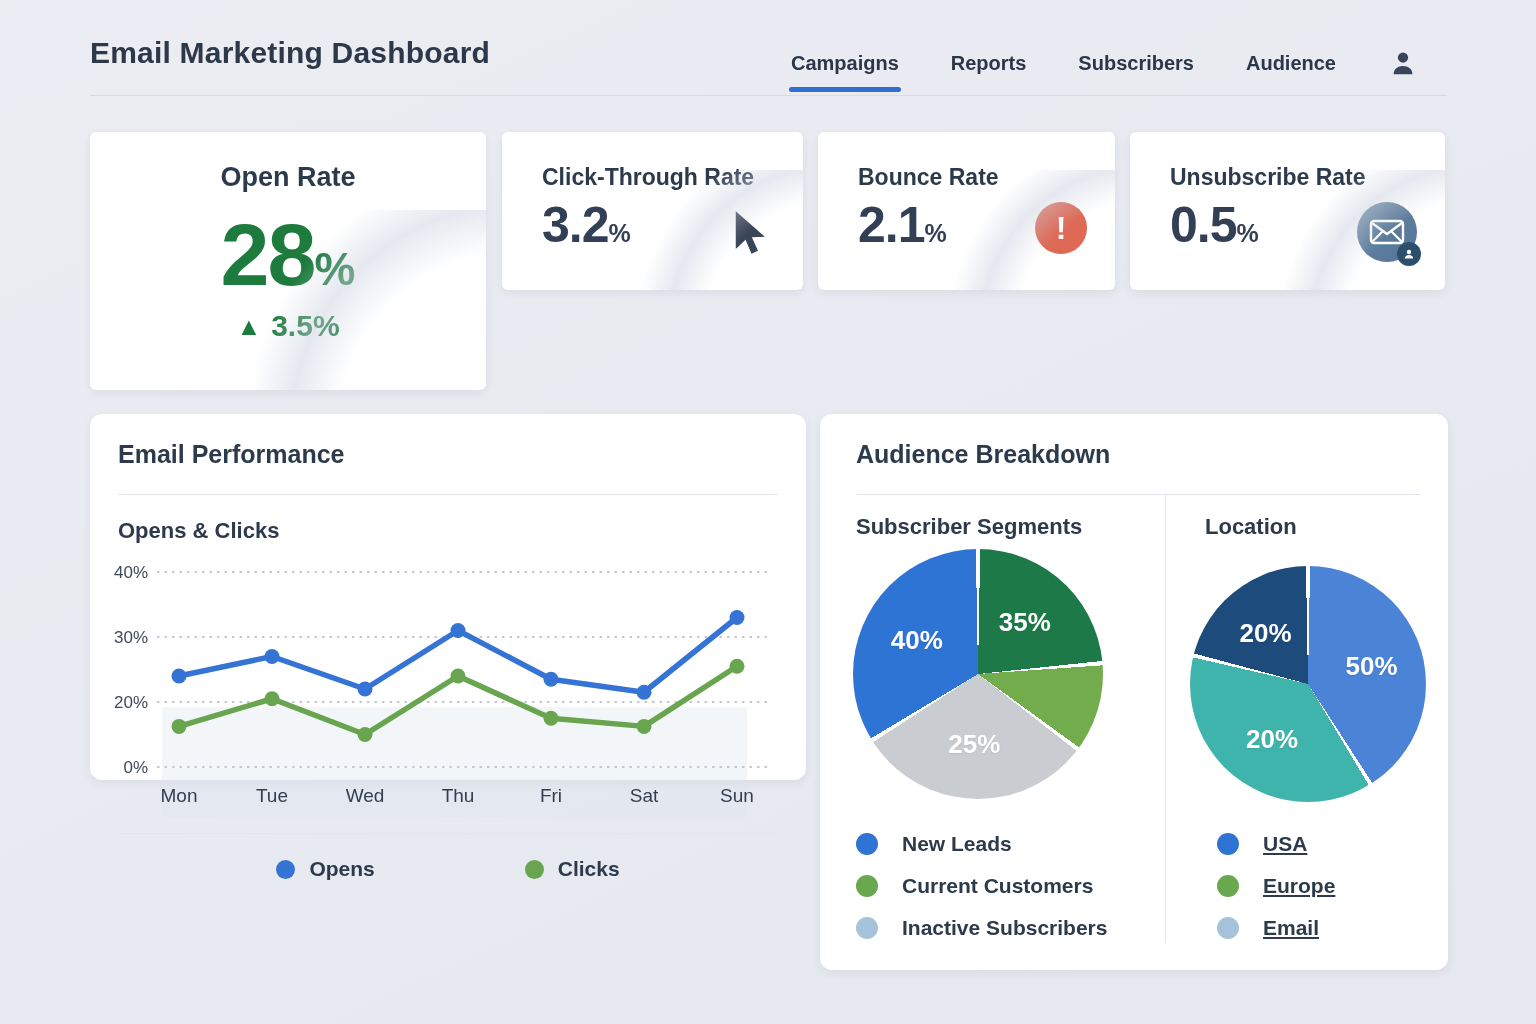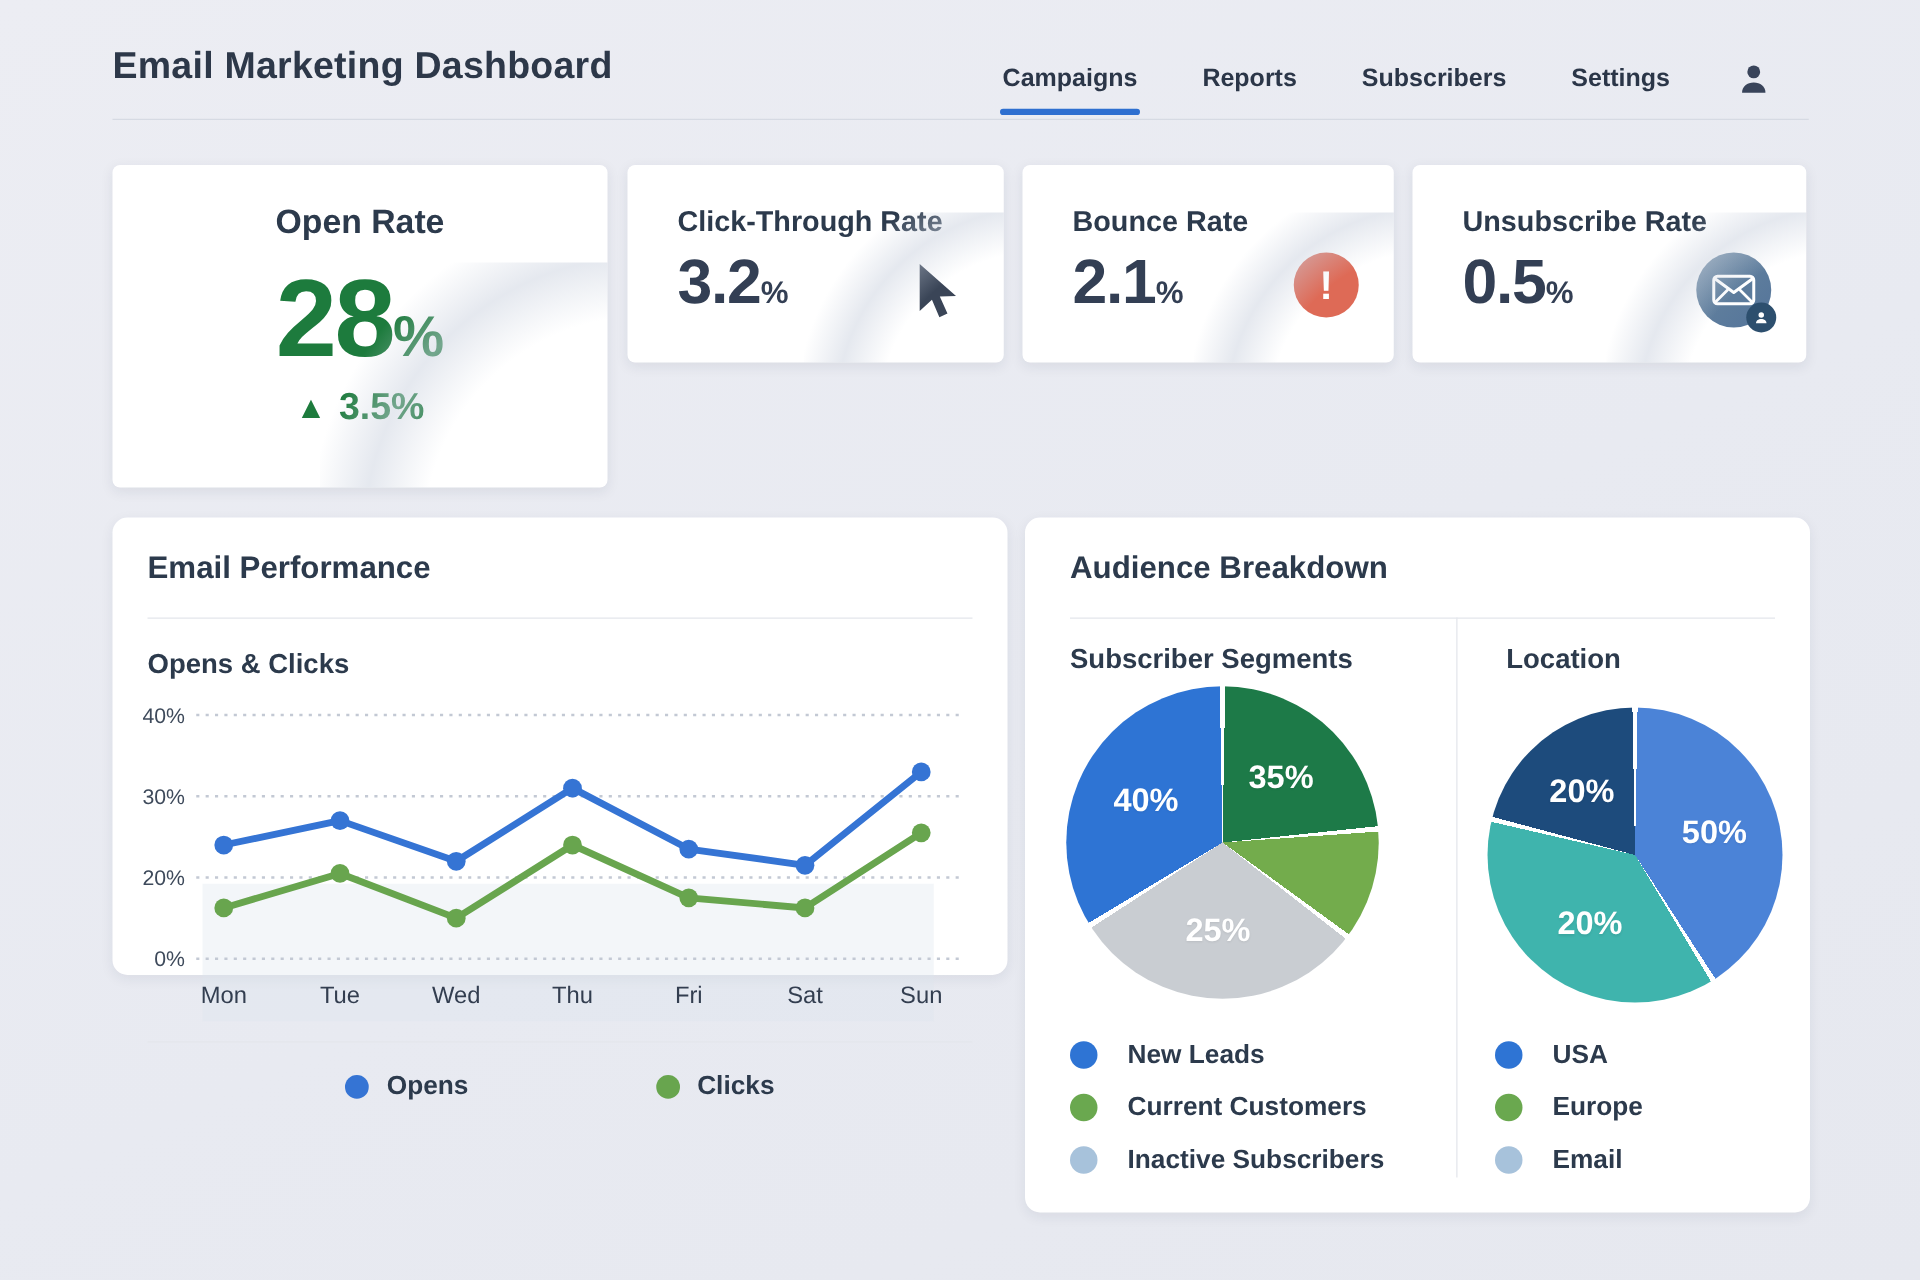--- a/index.html
+++ b/index.html
@@ -68,35 +68,35 @@
   .vdiv{position:absolute;left:345px;top:80px;width:1px;height:448px;background:#e3e6ec;}
   .col-h{position:absolute;top:100px;font-size:22px;font-weight:600;color:#2c3a4c;}
   .col-h.left{left:36px;}
   .col-h.right{left:385px;}
   .pie{position:absolute;border-radius:50%;}
   #pie-segments{left:33px;top:135px;width:250px;height:250px;text-decoration:underline;}
   #pie-location{left:370px;top:152px;width:236px;height:236px;}
   .pie-label{position:absolute;transform:translate(-50%,-50%);color:#fff;font-size:26px;font-weight:700;white-space:nowrap;text-shadow:0 1px 2px rgba(0,0,0,.08);}
   .aud-legend{position:absolute;top:418px;display:flex;flex-direction:column;gap:18px;}
   .aud-legend.left{left:36px;text-align:center;}
-  .aud-legend.right{left:376px;}
+  .aud-legend.right{left:397px;text-decoration:underline;}
   .aud-legend .legend-item{gap:24px;font-size:21px;}
   .aud-legend .legend-dot{width:22px;height:22px;}
 </style>
 </head>
 <body>
 
 <div class="screen">
 
   <div class="page-title">Email Marketing Dashboard</div>
   <div class="nav">
     <a class="nav-item active">Campaigns</a>
     <a class="nav-item">Reports</a>
     <a class="nav-item">Subscribers</a>
-    <a class="nav-item">Settings</a>
+    <a class="nav-item">Audience</a>
     <span class="user-btn">
       <svg width="30" height="30" viewBox="0 0 24 24">
           <circle cx="12" cy="7.6" r="4.1" fill="#39445a"></circle>
           <path d="M4.5 21c0-4.2 3.3-6.6 7.5-6.6s7.5 2.4 7.5 6.6z" fill="#39445a"></path>
         </svg>
     </span>
   </div>
   <div class="header-line"></div>
 
   <div class="card card-open">

